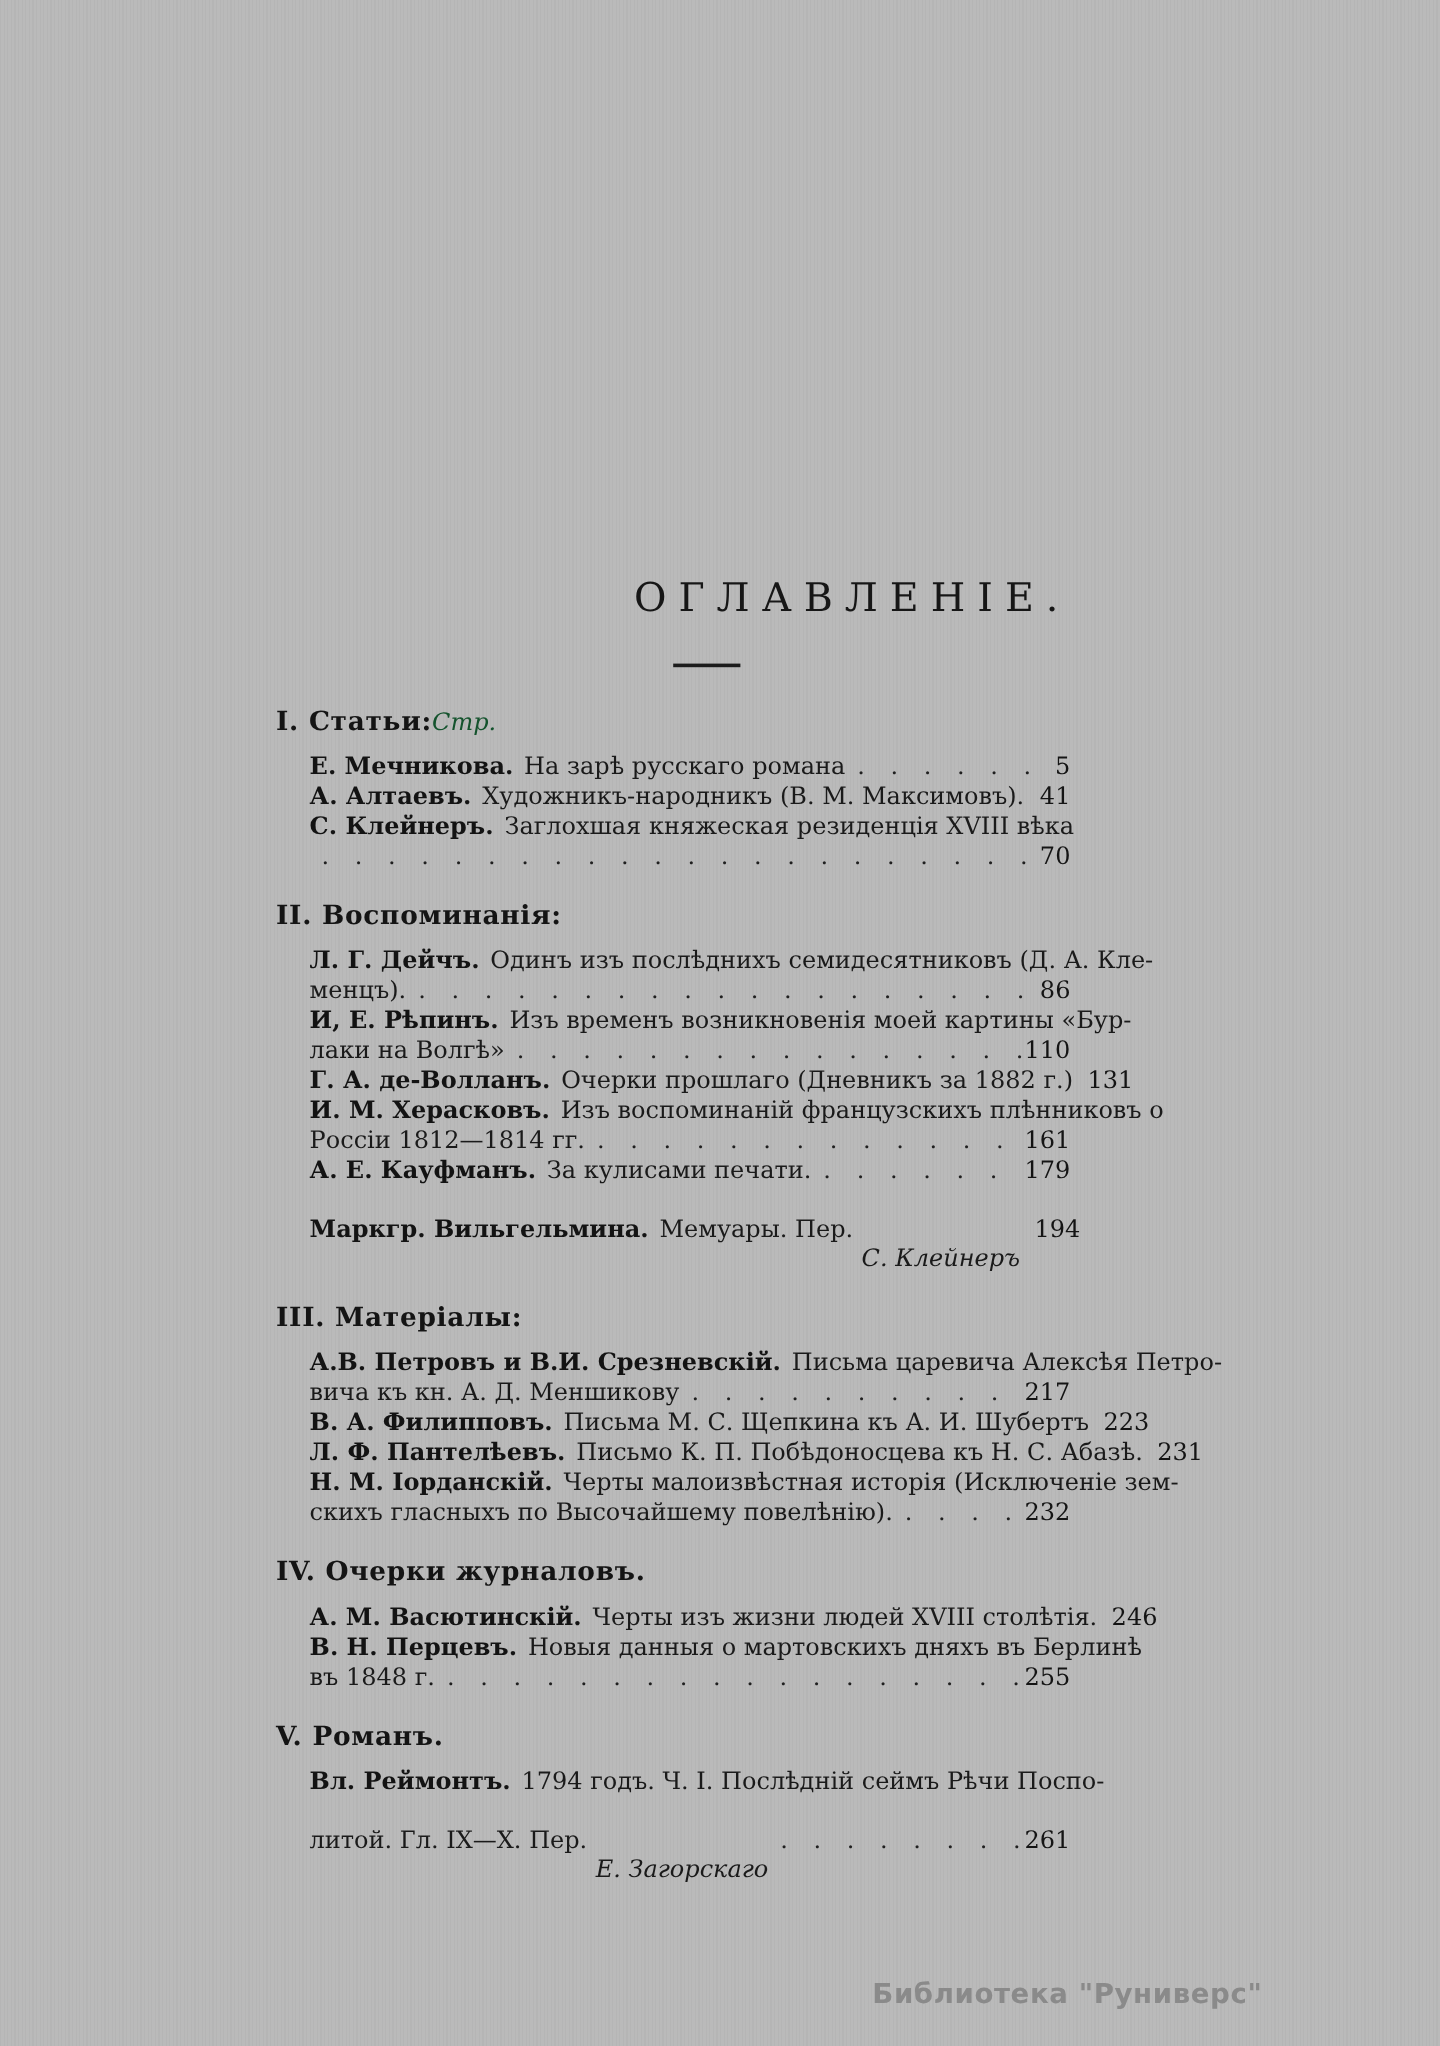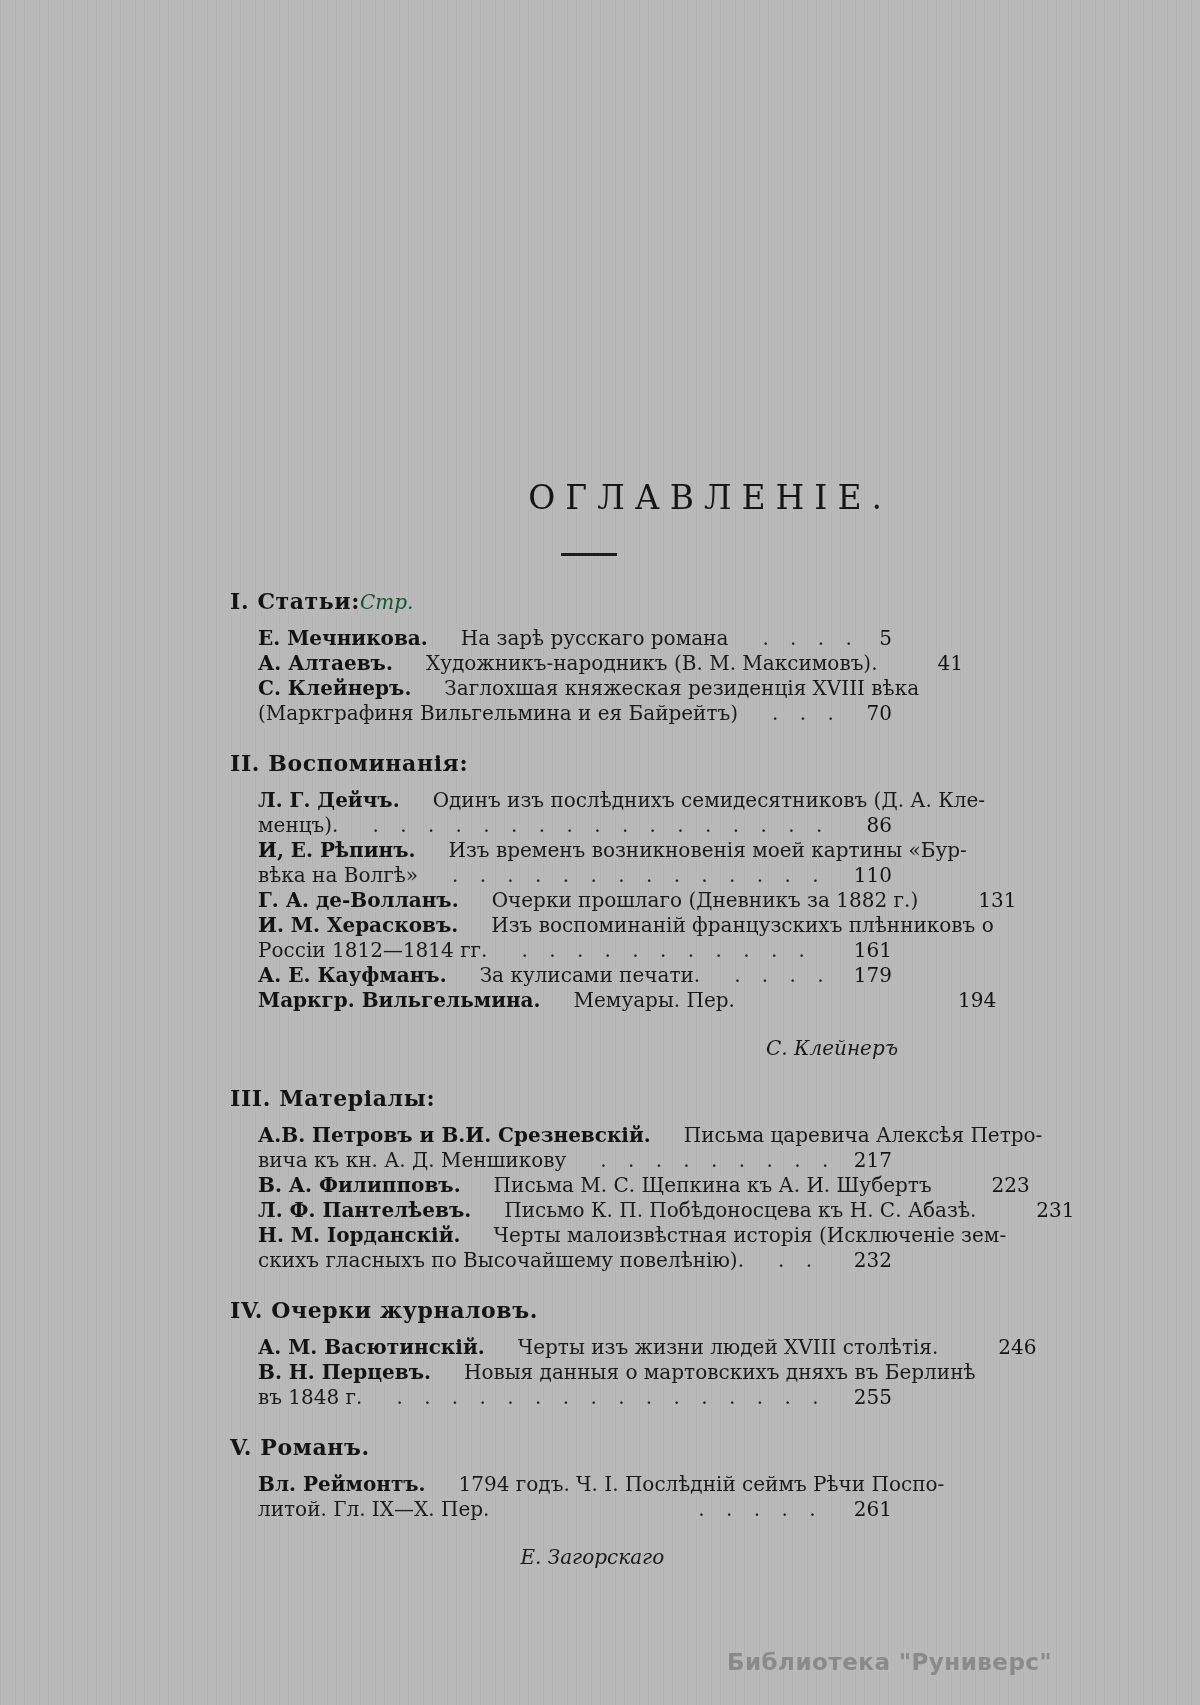--- a/index.html
+++ b/index.html
@@ -47,24 +47,23 @@
     letter-spacing: 0.6px;
     color: #141414;
   }
   .page-col-label {
     font-style: italic;
     font-size: 20px;
     color: #14532d;
   }
   .entries { margin-left: 28px; margin-top: 12px; }
   .entry-line {
-    display: flex; align-items: flex-start;
+    display: flex; align-items: center;
     font-size: 20px; line-height: 25px;
     white-space: nowrap;
-    gap: 24px;
   }
   .author { font-weight: bold; margin-right: 9px; color: #131313; }
   .etext { }
   .eitalic { font-style: italic; margin-left: 7px; margin-top: 48px; }
   .dots {
     flex: 1 1 auto; min-width: 0;
     overflow: hidden;
     letter-spacing: 7.5px;
     margin: 0 2px 0 10px;
     color: #1f1f1f;
@@ -100,21 +99,20 @@
             <span class="author">А. Алтаевъ.</span>
             <span class="etext">Художникъ-народникъ (В. М. Максимовъ).</span>
             <span class="dots">. . . . . . . . . . . . . . . . . . . . . . . . . . . . . . . . . . . . . . . . . . . . . . . . . . . . . . . . . . . . </span>
             <span class="pagenum">41</span>
           </div>
           <div class="entry-line">
             <span class="author">С. Клейнеръ.</span>
             <span class="etext">Заглохшая княжеская резиденція XVIII вѣка</span>
           </div>
           <div class="entry-line">
-            <span class="etext">(Маркграфиня Вильгельмина и ея Байрейтъ)</span>
             <span class="dots">. . . . . . . . . . . . . . . . . . . . . . . . . . . . . . . . . . . . . . . . . . . . . . . . . . . . . . . . . . . . </span>
             <span class="pagenum">70</span>
           </div>
         </div>
       </section>
       <section class="toc-section">
         <div class="section-header-row">
           <h2 class="section-header">II. Воспоминанія:</h2>
         </div>
         <div class="entries">
@@ -125,21 +123,21 @@
           <div class="entry-line">
             <span class="etext">менцъ).</span>
             <span class="dots">. . . . . . . . . . . . . . . . . . . . . . . . . . . . . . . . . . . . . . . . . . . . . . . . . . . . . . . . . . . . </span>
             <span class="pagenum">86</span>
           </div>
           <div class="entry-line">
             <span class="author">И, Е. Рѣпинъ.</span>
             <span class="etext">Изъ временъ возникновенія моей картины «Бур-</span>
           </div>
           <div class="entry-line">
-            <span class="etext">вѣка на Волгѣ»</span>
+            <span class="etext">лаки на Волгѣ»</span>
             <span class="dots">. . . . . . . . . . . . . . . . . . . . . . . . . . . . . . . . . . . . . . . . . . . . . . . . . . . . . . . . . . . . </span>
             <span class="pagenum">110</span>
           </div>
           <div class="entry-line">
             <span class="author">Г. А. де-Волланъ.</span>
             <span class="etext">Очерки прошлаго (Дневникъ за 1882 г.)</span>
             <span class="dots">. . . . . . . . . . . . . . . . . . . . . . . . . . . . . . . . . . . . . . . . . . . . . . . . . . . . . . . . . . . . </span>
             <span class="pagenum">131</span>
           </div>
           <div class="entry-line">

